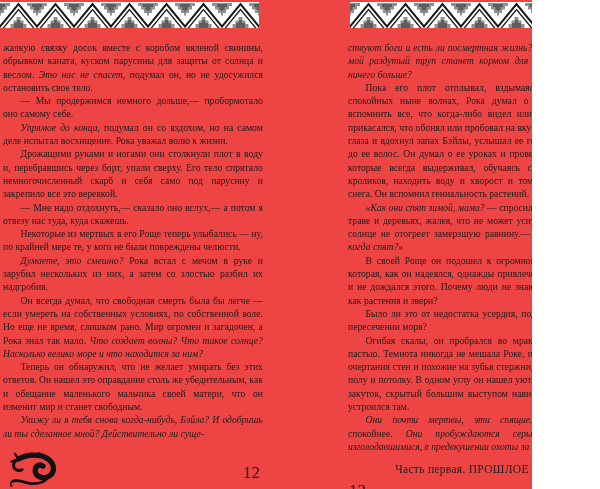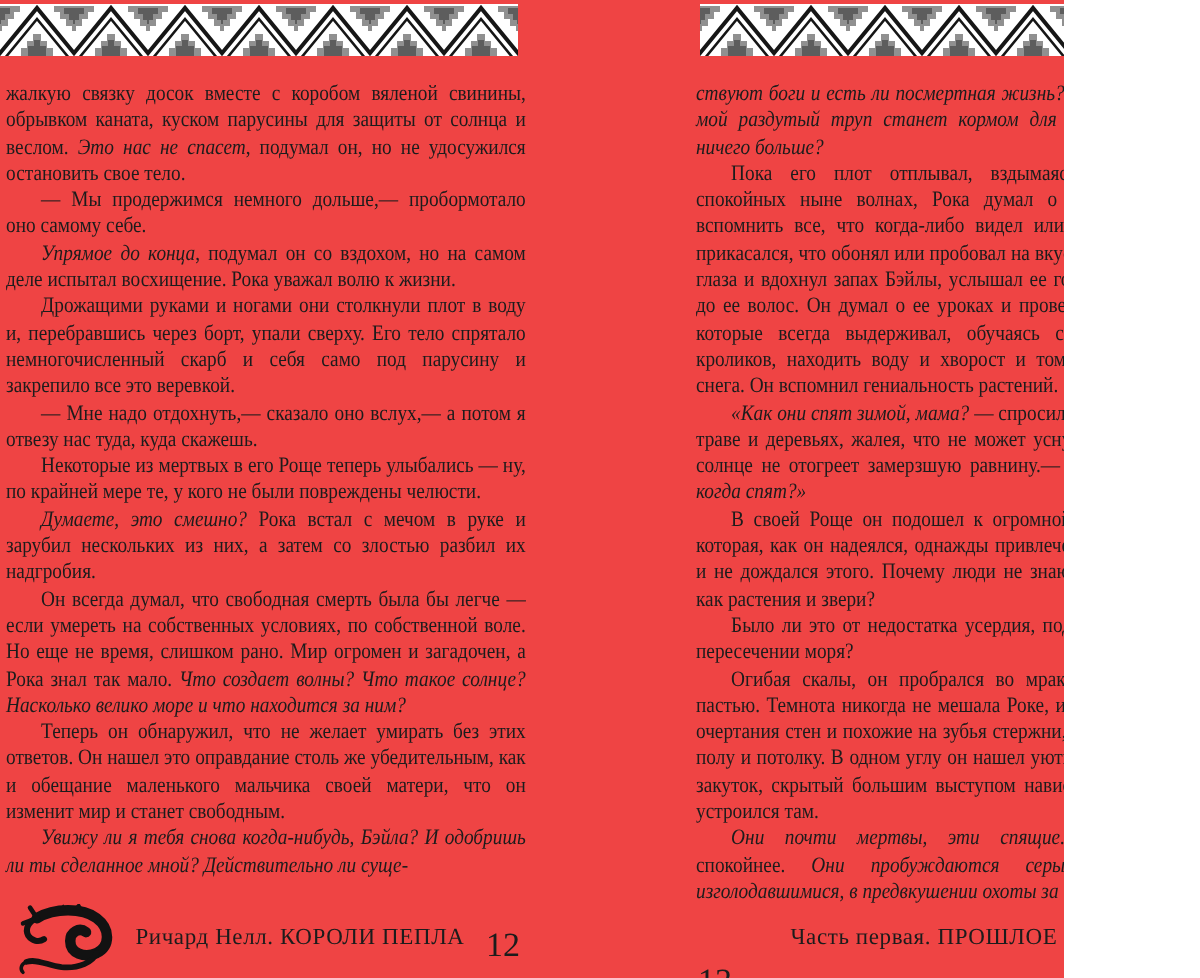--- a/index.html
+++ b/index.html
@@ -75,21 +75,20 @@
         <div class="para indent"><span class="it">Упрямое до конца</span><span>, подумал он со вздохом, но на самом деле испытал восхищение. Рока уважал волю к жизни.</span></div>
         <div class="para indent"><span>Дрожащими руками и ногами они столкнули плот в воду и, перебравшись через борт, упали сверху. Его тело спрятало немногочисленный скарб и себя само под парусину и закрепило все это веревкой.</span></div>
         <div class="para indent"><span>— Мне надо отдохнуть,— сказало оно вслух,— а потом я отвезу нас туда, куда скажешь.</span></div>
         <div class="para indent"><span>Некоторые из мертвых в его Роще теперь улыбались — ну, по крайней мере те, у кого не были повреждены челюсти.</span></div>
         <div class="para indent"><span class="it">Думаете, это смешно?</span><span> Рока встал с мечом в руке и зарубил нескольких из них, а затем со злостью разбил их надгробия.</span></div>
         <div class="para indent"><span>Он всегда думал, что свободная смерть была бы легче — если умереть на собственных условиях, по собственной воле. Но еще не время, слишком рано. Мир огромен и загадочен, а Рока знал так мало. </span><span class="it">Что создает волны? Что такое солнце? Насколько велико море и что находится за ним?</span></div>
         <div class="para indent"><span>Теперь он обнаружил, что не желает умирать без этих ответов. Он нашел это оправдание столь же убедительным, как и обещание маленького мальчика своей матери, что он изменит мир и станет свободным.</span></div>
         <div class="para indent"><span class="it">Увижу ли я тебя снова когда-нибудь, Бэйла? И одобришь ли ты сделанное мной? Действительно ли суще-</span></div>
       </div>
 
-    <div class="running-title">Ричард Нелл. КОРОЛИ ПЕПЛА</div>
     <div class="pageno" id="pageno-left">12</div>
 
     <svg class="dragon" id="dragon-left" width="56" height="36" viewBox="0 0 64 41" aria-hidden="true">
       <g fill="none" stroke="#121212" stroke-linecap="round">
         <path d="M12,8 C22,2 38,2 46,8 C54,14 54,24 46,28 C39,31 31,28 31,21 C31,16 36,13 40,16" stroke-width="6"></path>
         <path d="M12,8 C7,10 5,14 7,18 C9,21 13,22 16,20" stroke-width="3.5"></path>
         <path d="M4,11 L12,8 L8,2" stroke-width="2.6"></path>
         <path d="M46,28 C44,33 36,37 26,36 C18,35 12,31 6,33" stroke-width="3.2"></path>
         <path d="M6,33 C3,34 2,37 4,39" stroke-width="2"></path>
       </g>

